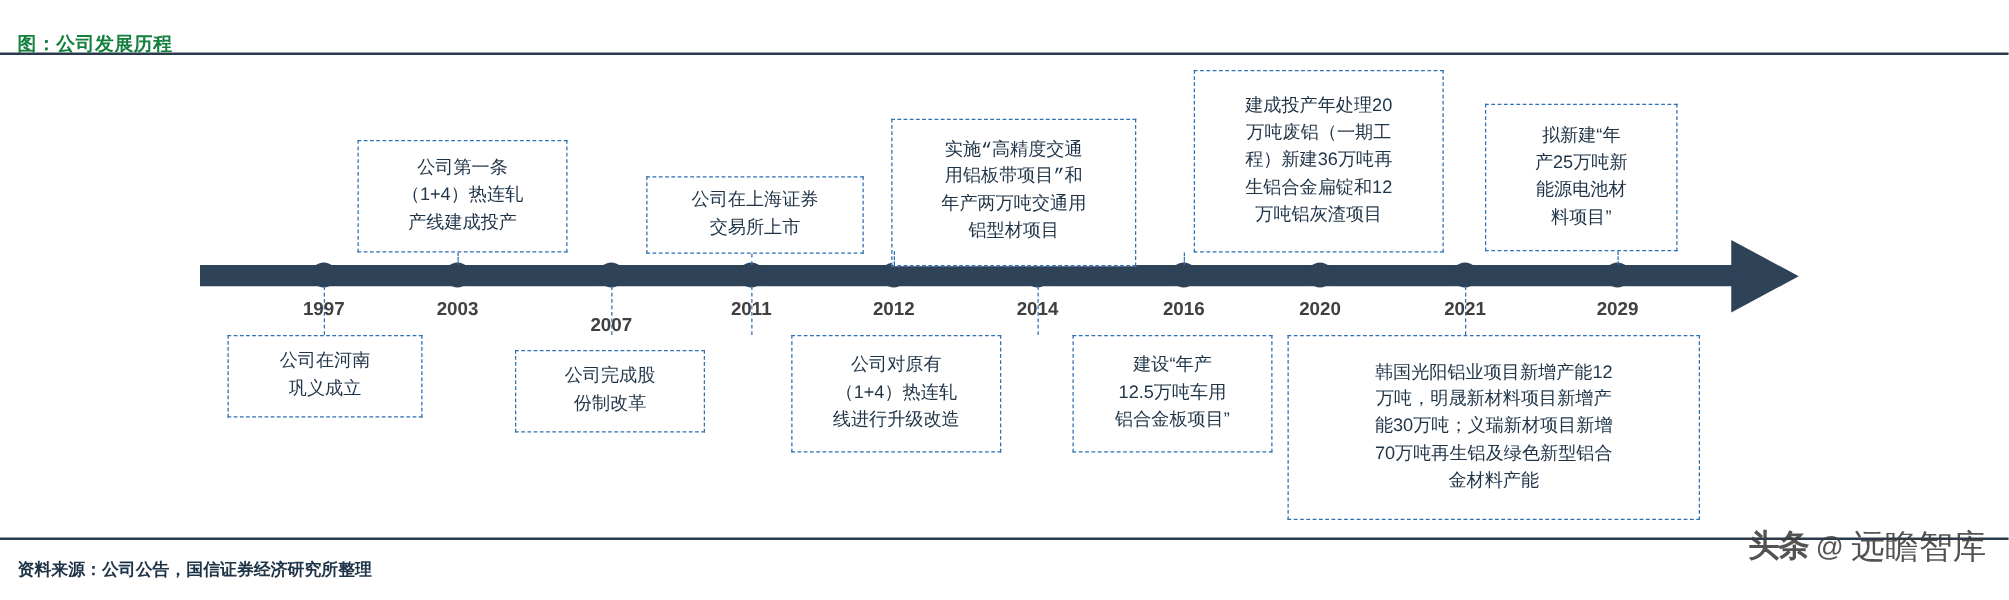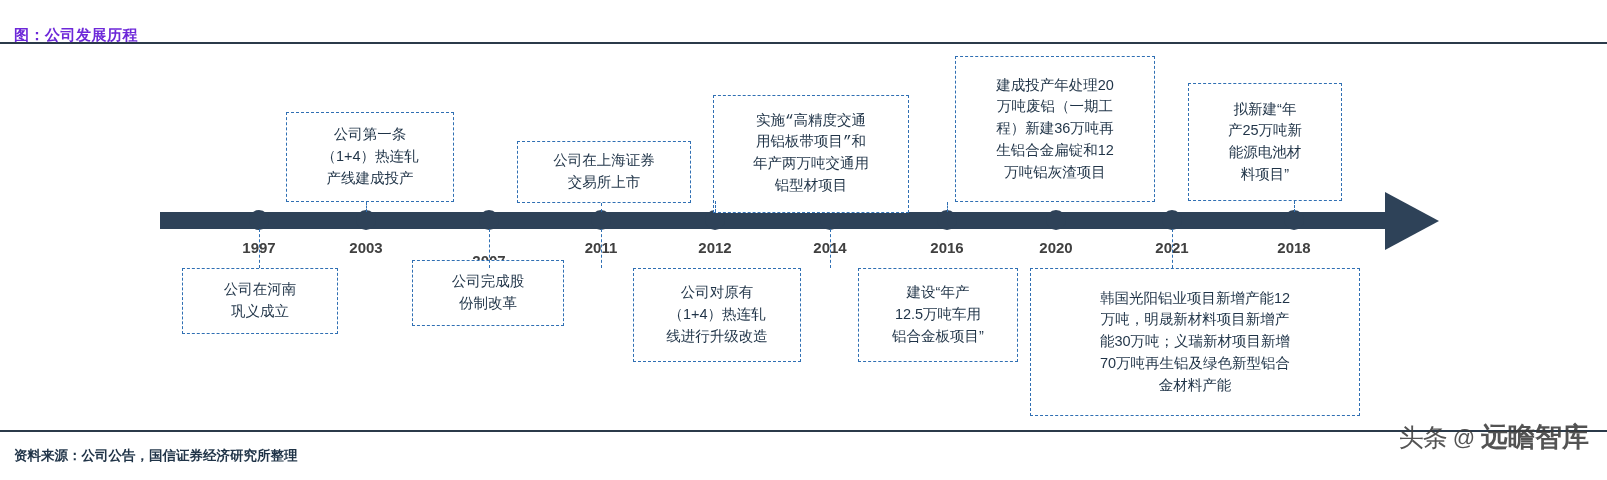--- a/index.html
+++ b/index.html
@@ -24,21 +24,21 @@
     height: 44px;
     box-sizing: border-box;
     padding-left: 14px;
     display: flex;
     align-items: center;
     border-bottom: 2px solid #2b3a4a;
   }
   .header .title {
     font-size: 15px;
     font-weight: bold;
-    color: #6d28d9;
+    color: #15803d;
     letter-spacing: 0.5px;
     margin-top: 28px;
   }
 
   
   .footer {
     position: absolute;
     left: 0; top: 430px;
     width: 1607px;
     height: 49px;
@@ -59,35 +59,35 @@
     position: absolute;
     right: 18px;
     top: 424px;
     display: flex;
     align-items: center;
     gap: 8px;
     opacity: 0.88;
   }
   .wm-badge {
     font-size: 25px;
-    font-weight: normal;
+    font-weight: bold;
     color: #3c3c3c;
     letter-spacing: -1px;
     line-height: 1;
     margin-left: 36px;
   }
   .wm-at {
     font-size: 22px;
     color: #3c3c3c;
     line-height: 1;
     margin: 0 -2px;
   }
   .wm-text {
     font-size: 27px;
-    font-weight: bold;
+    font-weight: normal;
     color: #3c3c3c;
     line-height: 1;
   }
 
   
   .canvas {
     position: absolute;
     left: 0; top: 44px;
     width: 1607px;
     height: 386px;
@@ -176,21 +176,21 @@
       <div class="year" style="left: 715px;">2012</div>
       <div class="node" style="left: 830px;"></div>
       <div class="year" style="left: 830px;">2014</div>
       <div class="node" style="left: 947px;"></div>
       <div class="year" style="left: 947px;">2016</div>
       <div class="node" style="left: 1056px;"></div>
       <div class="year" style="left: 1056px;">2020</div>
       <div class="node" style="left: 1172px;"></div>
       <div class="year" style="left: 1172px;">2021</div>
       <div class="node" style="left: 1294px;"></div>
-      <div class="year" style="left: 1294px;">2018</div>
+      <div class="year" style="left: 1294px;">2029</div>
     </div>
   <div id="boxes-layer">
       <div class="box" style="left: 286px; top: 68px; width: 168px; height: 90px;">
         <div class="txt">公司第一条
 （1+4）热连轧
 产线建成投产</div>
       </div>
       <div class="connector" style="left: 366px; top: 158px; height: 10px;"></div>
       <div class="box" style="left: 517px; top: 97px; width: 174px; height: 62px;">
         <div class="txt">公司在上海证券
@@ -217,21 +217,21 @@
 产25万吨新
 能源电池材
 料项目”</div>
       </div>
       <div class="connector" style="left: 1294px; top: 157px; height: 11px;"></div>
       <div class="box" style="left: 182px; top: 224px; width: 156px; height: 66px; justify-content: flex-end;">
         <div class="txt">公司在河南
 巩义成立</div>
       </div>
       <div class="connector" style="left: 259px; top: 185px; height: 39px;"></div>
-      <div class="box" style="left: 412px; top: 216px; width: 152px; height: 66px;">
+      <div class="box" style="left: 412px; top: 236px; width: 152px; height: 66px;">
         <div class="txt">公司完成股
 份制改革</div>
       </div>
       <div class="connector" style="left: 489px; top: 185px; height: 39px;"></div>
       <div class="box" style="left: 633px; top: 224px; width: 168px; height: 94px;">
         <div class="txt">公司对原有
 （1+4）热连轧
 线进行升级改造</div>
       </div>
       <div class="connector" style="left: 601px; top: 185px; height: 39px;"></div>

